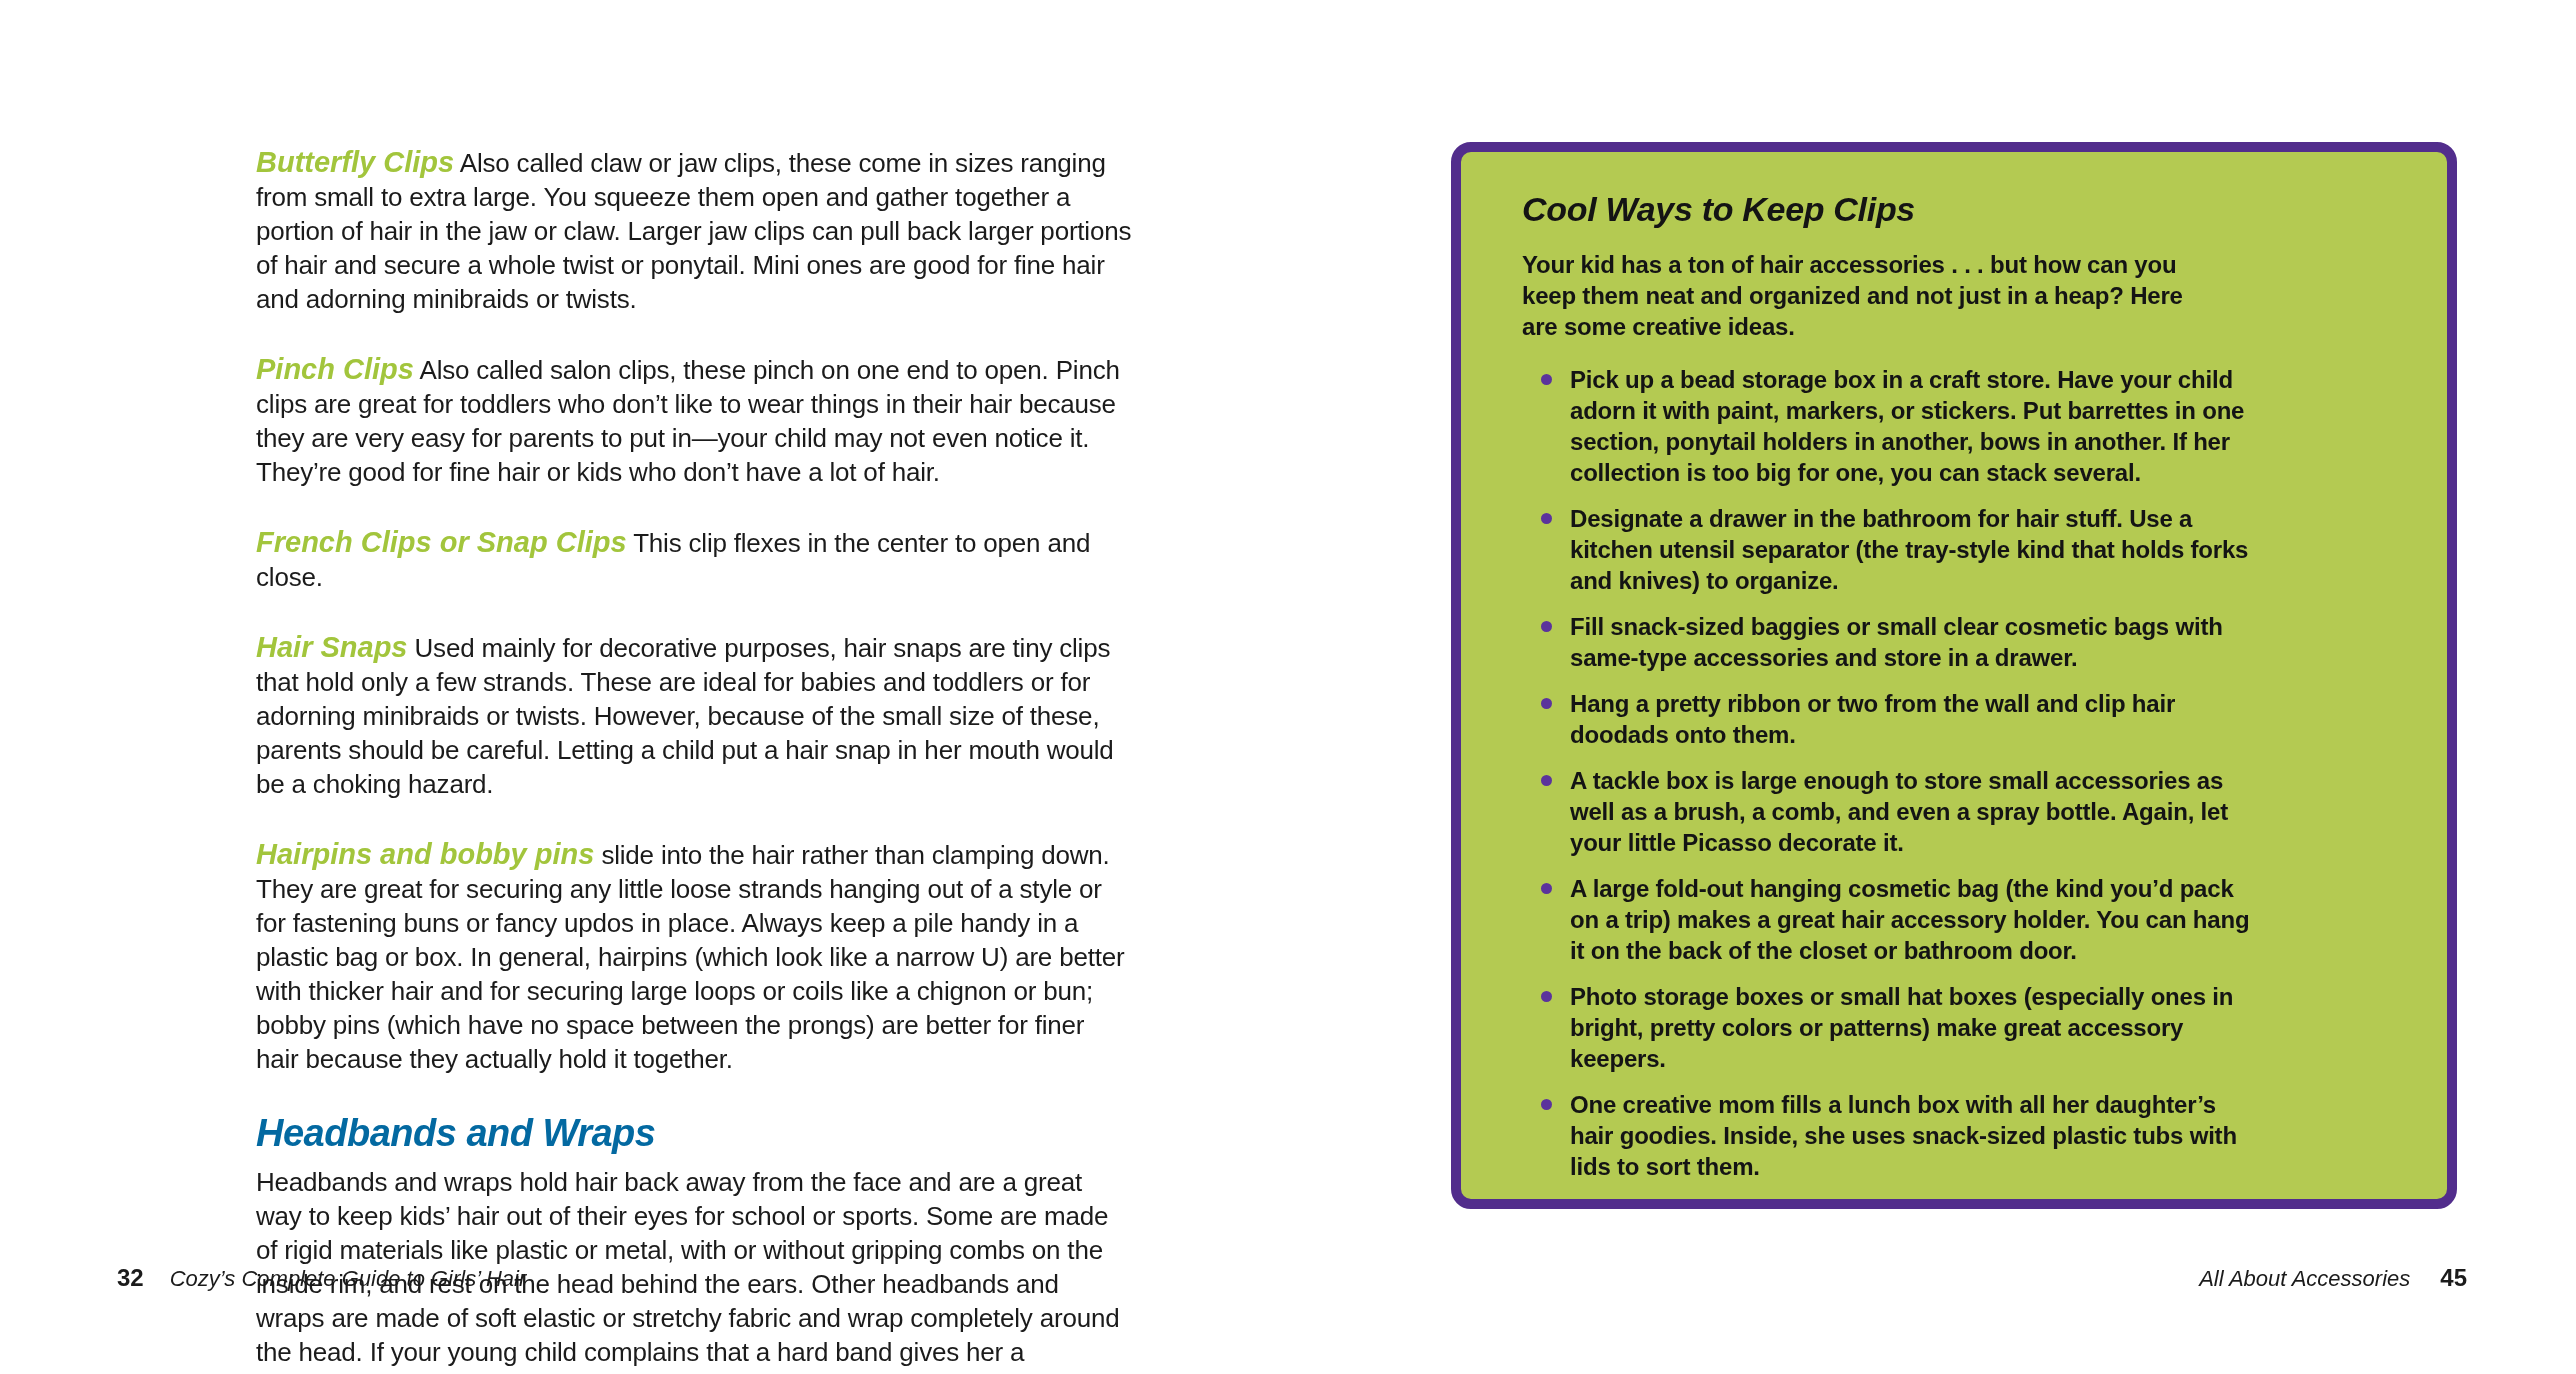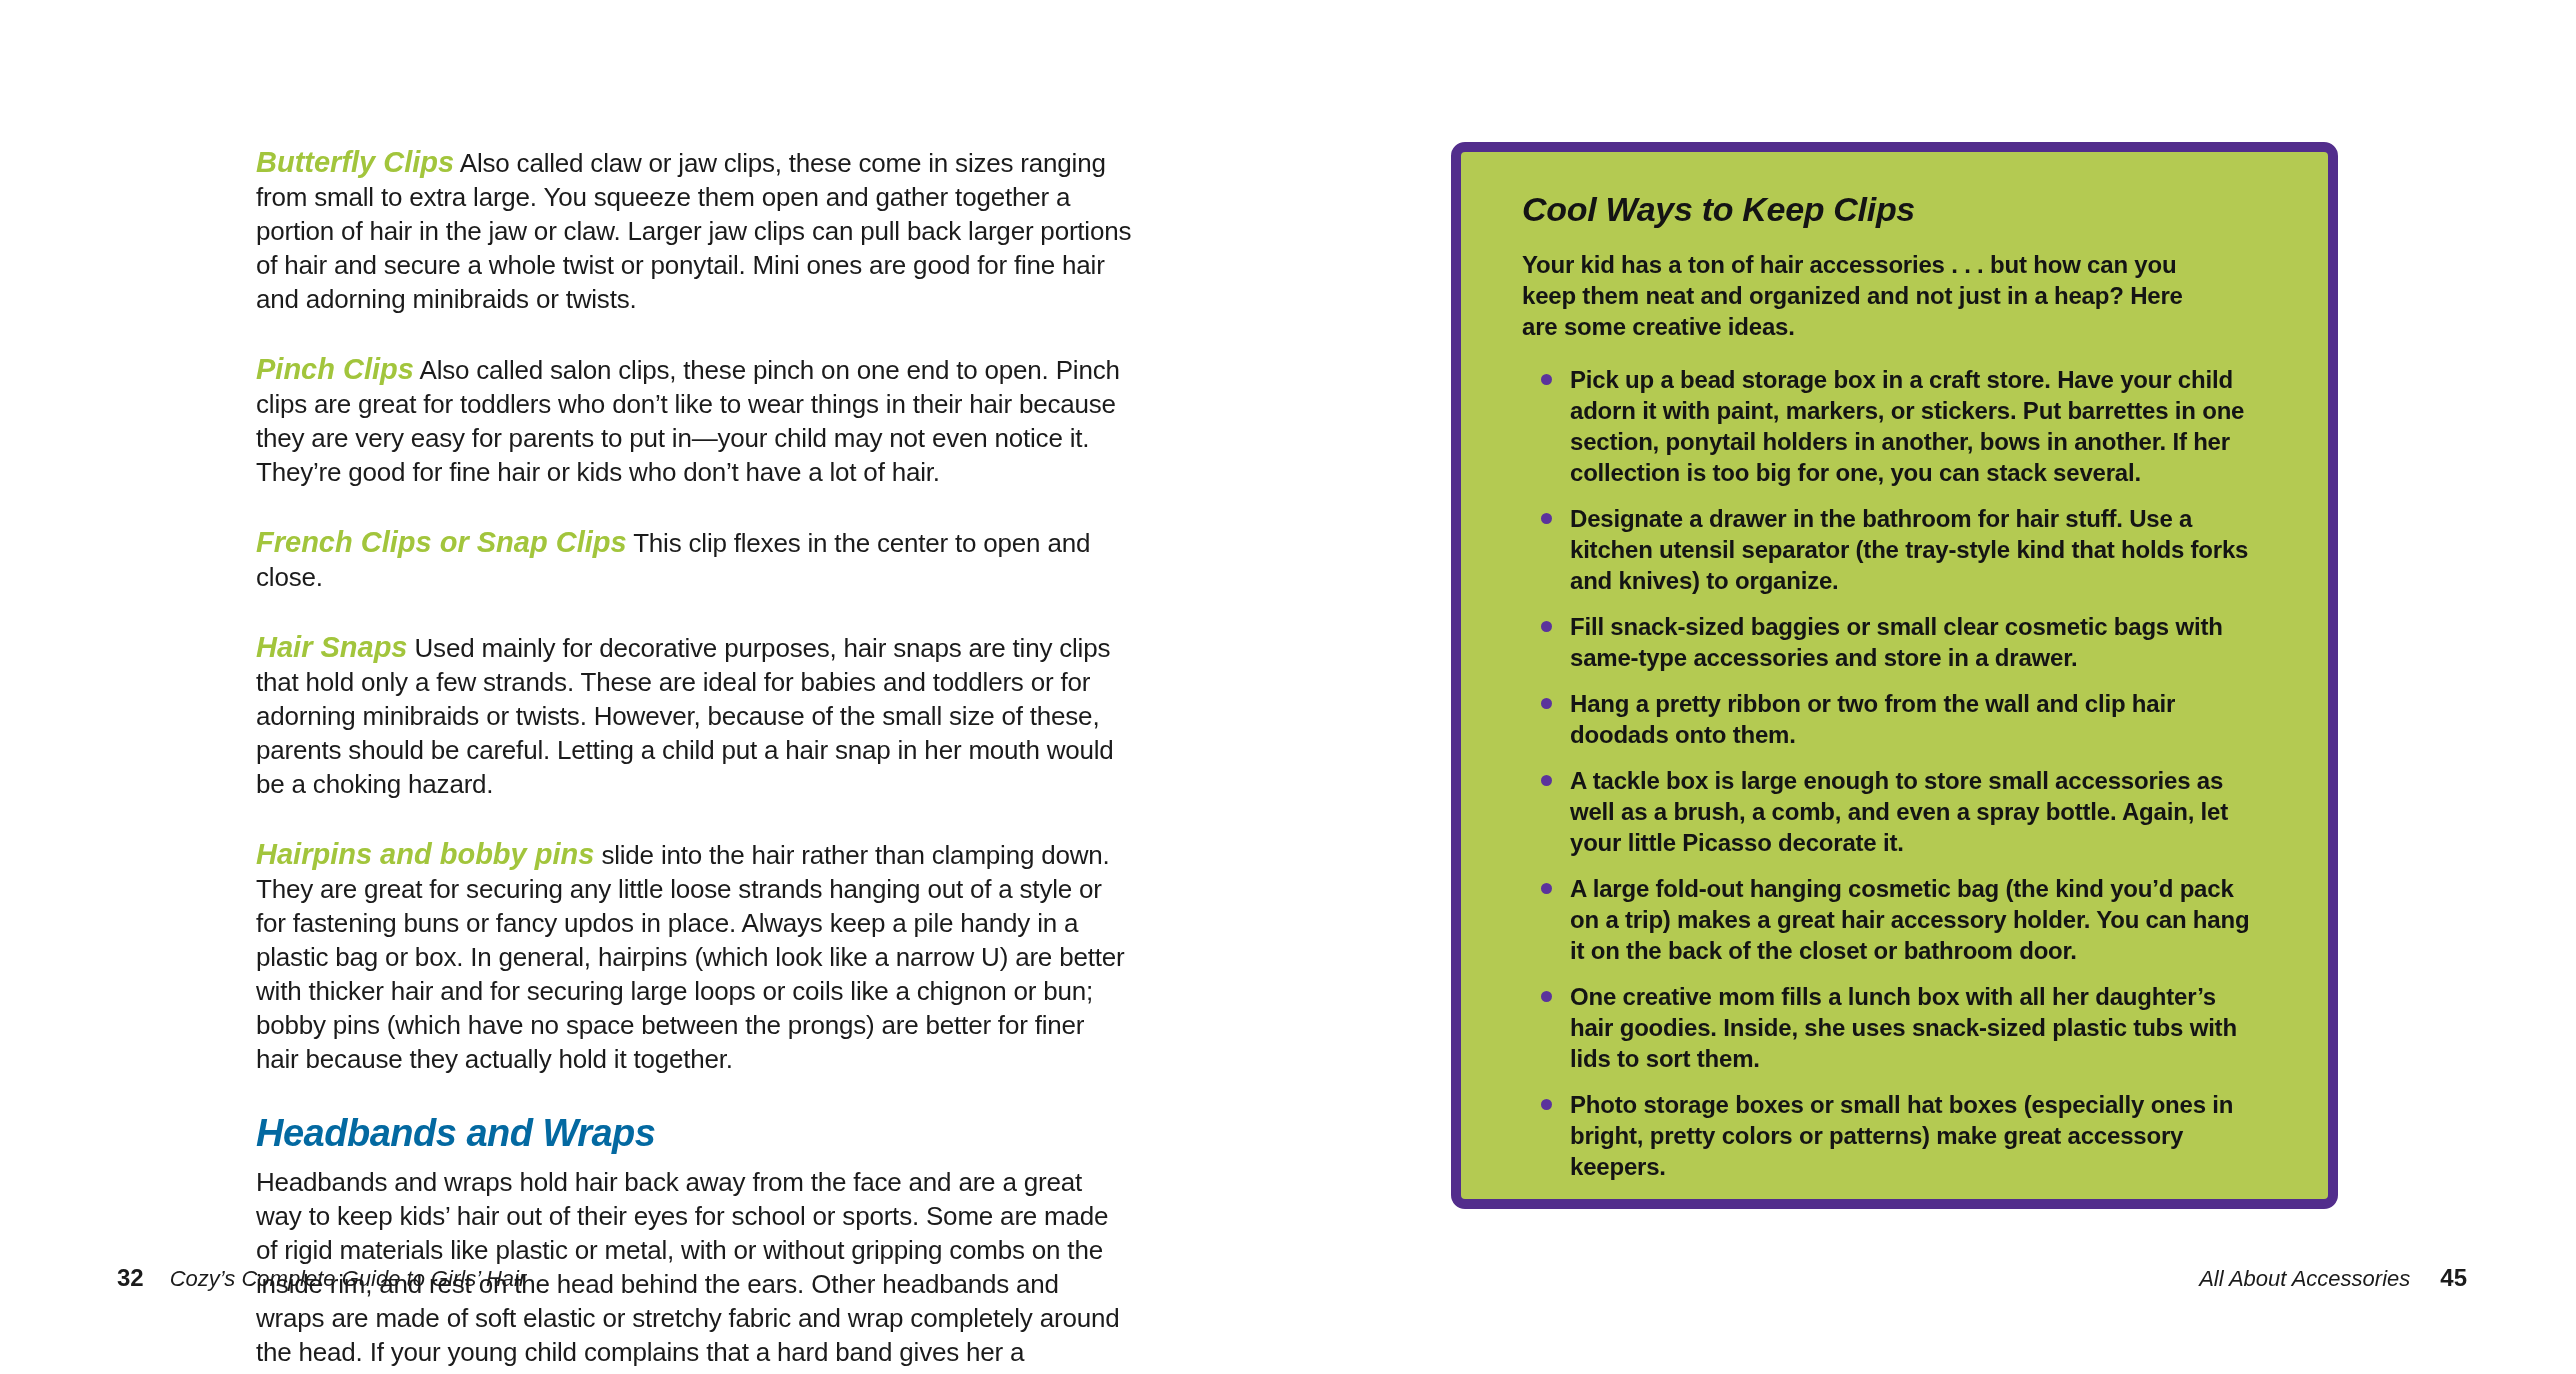--- a/index.html
+++ b/index.html
@@ -18,23 +18,23 @@
   .section-body{font-size:26px;line-height:34px;letter-spacing:-0.2px;margin:0;}
   
   .footer{position:absolute;top:1264px;font-size:22px;}
   .footer-left{left:117px;}
   .footer-right{right:109px;text-align:center;}
   .page-num{font-weight:bold;font-size:24px;}
   .running-title{font-style:italic;margin-left:26px;}
   .running-title-right{font-style:italic;margin-right:30px;}
   
   .tip-box{
-    position:absolute;left:1451px;top:142px;width:887px;height:1067px;
+    position:absolute;left:1451px;top:142px;width:1006px;height:1067px;
     box-sizing:border-box;background:#b4ca52;border:10px solid #522d8c;
-    border-radius:14px;padding:38px 54px 40px 61px;overflow:hidden;
+    border-radius:20px;padding:38px 54px 40px 61px;overflow:hidden;
   }
   .tip-title{
     font-style:italic;font-weight:bold;font-size:34px;color:#141414;
     margin:0 0 20px 0;letter-spacing:-0.3px;
   }
   .tip-intro{
     font-weight:bold;font-size:24px;line-height:31px;color:#141414;
     margin:0 0 22px 0;max-width:694px;letter-spacing:-0.2px;
   }
   .tip-list{list-style:none;margin:0;padding:0 0 0 19px;}
@@ -77,22 +77,22 @@
   <div class="tip-box">
     <h2 class="tip-title">Cool Ways to Keep Clips</h2>
     <p class="tip-intro">Your kid has a ton of hair accessories . . . but how can you keep them neat and organized and not just in a heap? Here are some creative ideas.</p>
     <ul class="tip-list">
       <li><span>Pick up a bead storage box in a craft store. Have your child adorn it with paint, markers, or stickers. Put barrettes in one section, ponytail holders in another, bows in another. If her collection is too big for one, you can stack several.</span></li>
       <li><span>Designate a drawer in the bathroom for hair stuff. Use a kitchen utensil separator (the tray-style kind that holds forks and knives) to organize.</span></li>
       <li><span>Fill snack-sized baggies or small clear cosmetic bags with same-type accessories and store in a drawer.</span></li>
       <li><span>Hang a pretty ribbon or two from the wall and clip hair doodads onto them.</span></li>
       <li><span>A tackle box is large enough to store small accessories as well as a brush, a comb, and even a spray bottle. Again, let your little Picasso decorate it.</span></li>
       <li><span>A large fold-out hanging cosmetic bag (the kind you’d pack on a trip) makes a great hair accessory holder. You can hang it on the back of the closet or bathroom door.</span></li>
+      <li><span>Photo storage boxes or small hat boxes (especially ones in bright, pretty colors or patterns) make great accessory keepers.</span></li>
       <li><span>One creative mom fills a lunch box with all her daughter’s hair goodies. Inside, she uses snack-sized plastic tubs with lids to sort them.</span></li>
-      <li><span>Photo storage boxes or small hat boxes (especially ones in bright, pretty colors or patterns) make great accessory keepers.</span></li>
       <li><span>Hang small tiered baskets in the bathroom or closet and drop accessories into them.</span></li>
 
     </ul>
   </div>
 
   <div class="footer footer-right">
     <span class="running-title-right">All About Accessories</span><span class="page-num">45</span>
   </div>
 
 </div>

